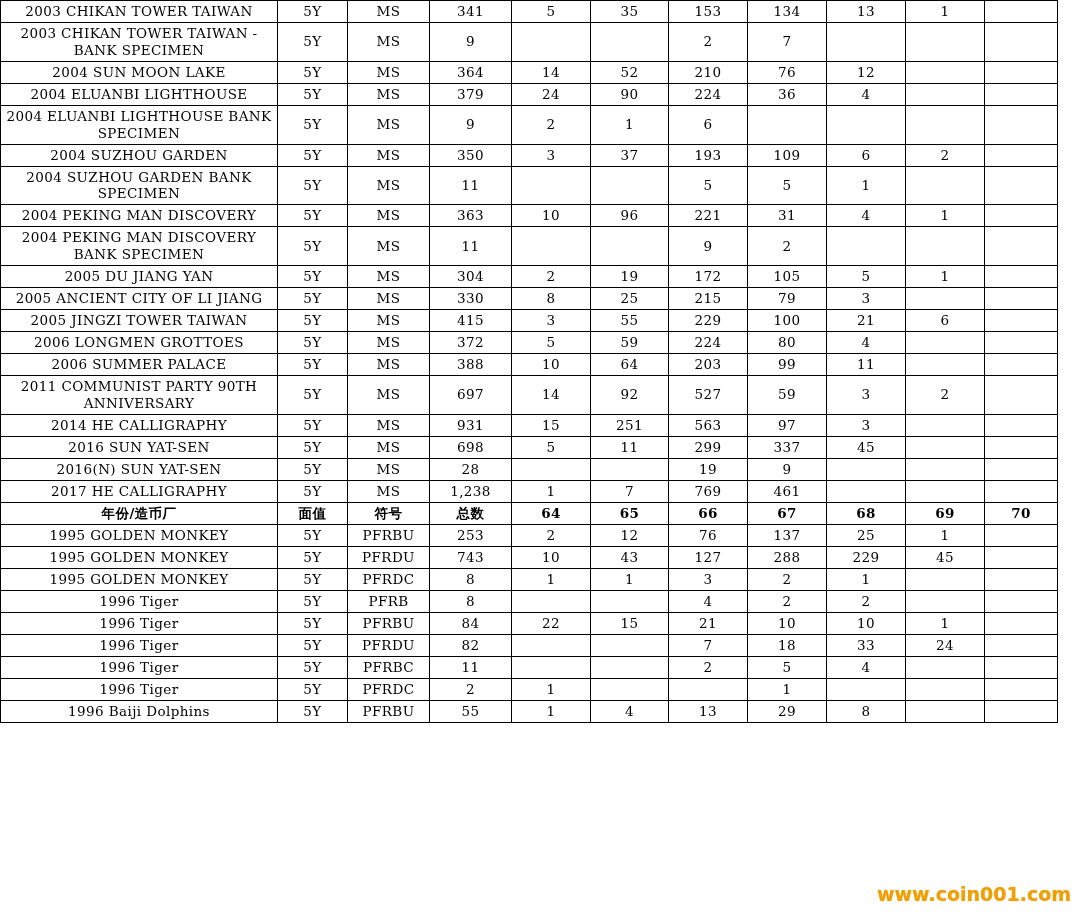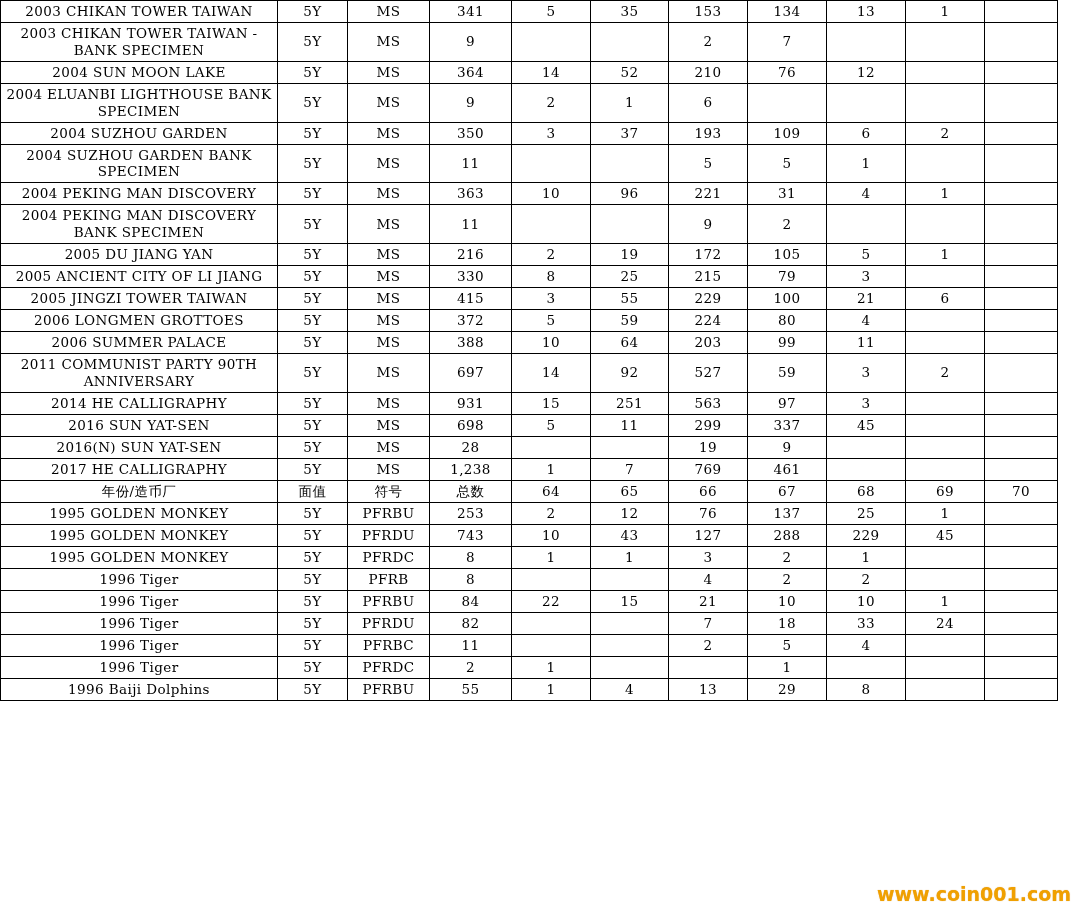--- a/index.html
+++ b/index.html
@@ -40,21 +40,21 @@
   col.c3 { width: 82px; }
   col.c4 { width: 79px; }
   col.c5 { width: 78px; }
   col.c6 { width: 79px; }
   col.c7 { width: 79px; }
   col.c8 { width: 79px; }
   col.c9 { width: 79px; }
   col.c10 { width: 73px; }
 
   tr.header-row td {
-    font-weight: normal;
+    font-weight: bold;
   }
   td.name-cell {
     letter-spacing: 0.6px;
   }
   td.empty {
     
   }
   .watermark {
     position: absolute;
     right: 6px;
@@ -120,20 +120,33 @@
         <td>364</td>
         <td>14</td>
         <td>52</td>
         <td>210</td>
         <td>76</td>
         <td>12</td>
         <td class="empty"></td>
         <td class="empty"></td>
       </tr>
       <tr>
+        <td class="name-cell">2004 ELUANBI LIGHTHOUSE</td>
+        <td>5Y</td>
+        <td>MS</td>
+        <td>379</td>
+        <td>24</td>
+        <td>90</td>
+        <td>224</td>
+        <td>36</td>
+        <td>4</td>
+        <td class="empty"></td>
+        <td class="empty"></td>
+      </tr>
+      <tr>
         <td class="name-cell">2004 ELUANBI LIGHTHOUSE BANK SPECIMEN</td>
         <td>5Y</td>
         <td>MS</td>
         <td>9</td>
         <td>2</td>
         <td>1</td>
         <td>6</td>
         <td class="empty"></td>
         <td class="empty"></td>
         <td class="empty"></td>
@@ -188,21 +201,21 @@
         <td>9</td>
         <td>2</td>
         <td class="empty"></td>
         <td class="empty"></td>
         <td class="empty"></td>
       </tr>
       <tr>
         <td class="name-cell">2005 DU JIANG YAN</td>
         <td>5Y</td>
         <td>MS</td>
-        <td>216</td>
+        <td>304</td>
         <td>2</td>
         <td>19</td>
         <td>172</td>
         <td>105</td>
         <td>5</td>
         <td>1</td>
         <td class="empty"></td>
       </tr>
       <tr>
         <td class="name-cell">2005 ANCIENT CITY OF LI JIANG</td>

